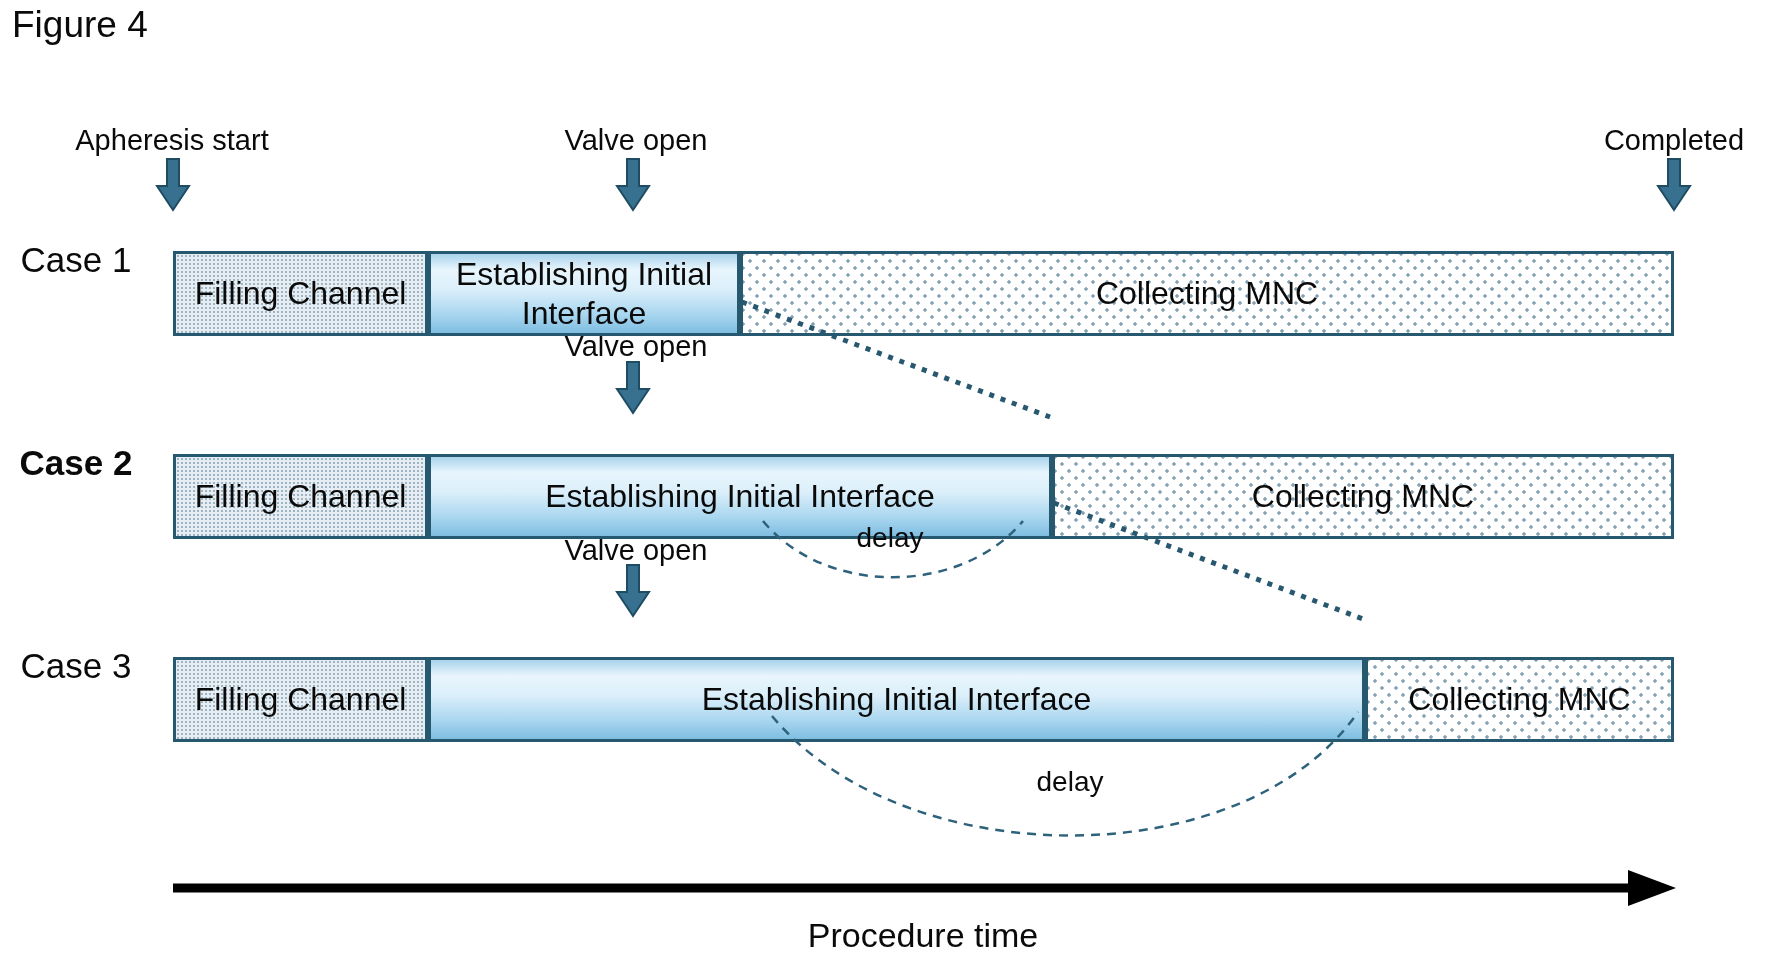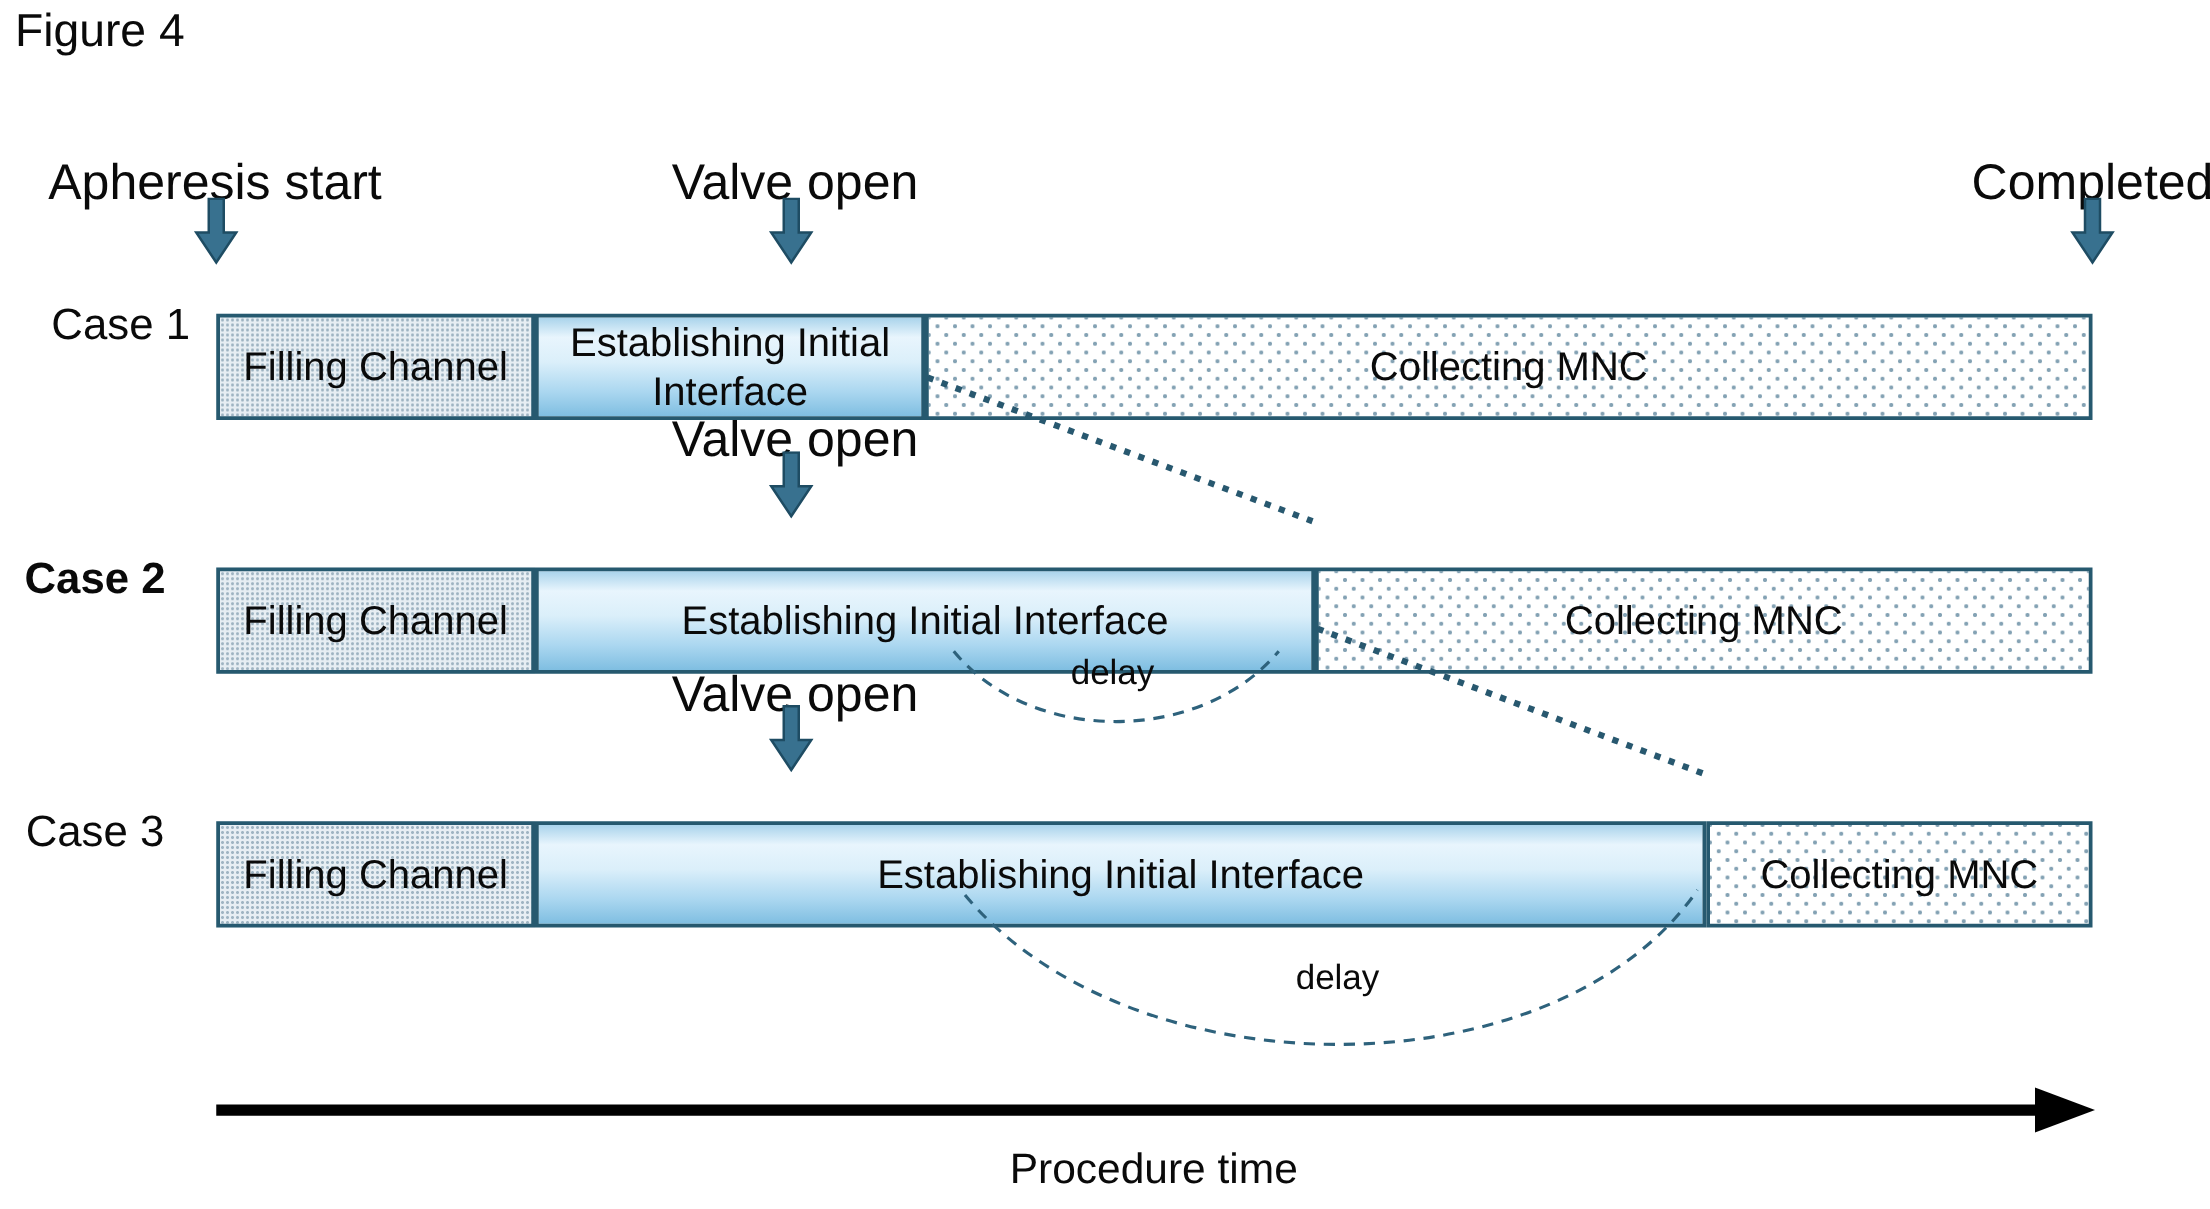--- a/index.html
+++ b/index.html
@@ -2,21 +2,21 @@
 <html><head>
 <meta charset="utf-8">
 <style>
   html,body { margin:0; padding:0; background:#ffffff; }
   .canvas {
     position:relative; width:1768px; height:967px; background:#ffffff;
     font-family:"Liberation Sans", sans-serif; color:#0a0a0a; overflow:hidden;
   }
   .fig-title { position:absolute; left:12px; top:4px; font-size:37px; }
   .ann {
-    position:absolute; width:300px; text-align:center; font-size:40px; white-space:nowrap;
+    position:absolute; width:300px; text-align:center; font-size:29px; white-space:nowrap;
   }
   .case-label {
     position:absolute; left:0; width:152px; text-align:center; font-size:35px;
   }
   .case-row { position:absolute; left:173px; width:1501px; height:85px;margin-top:36px; }
   .seg {
     position:absolute; top:0; height:100%; box-sizing:border-box;
     border:3px solid #26596f; display:flex; align-items:center; justify-content:center;
     text-align:center; font-size:32px; line-height:1.2;
   }
@@ -57,21 +57,21 @@
   <div class="ann" style="left:1524px; top:124px;">
     <span>Completed</span>
   </div>
   <div class="ann" style="left:486px; top:330px;">
     <span>Valve open</span>
   </div>
   <div class="ann" style="left:486px; top:534px;">
     <span>Valve open</span>
   </div>
 
-  <div class="case-label" style="top:240px;text-align:right;">Case 1</div>
+  <div class="case-label" style="top:240px;">Case 1</div>
   <div class="case-label" style="top:443px;font-weight:bold;">Case 2</div>
   <div class="case-label" style="top:646px;">Case 3</div>
 
   <div class="case-row" style="top:215px;">
     <div class="seg seg-filling" style="left:0%; width:16.99%;">
       <span class="seg-label">Filling Channel</span>
     </div>
     <div class="seg seg-establishing" style="left:16.99%; width:20.79%;">
       <span class="seg-label">Establishing Initial Interface</span>
     </div>

